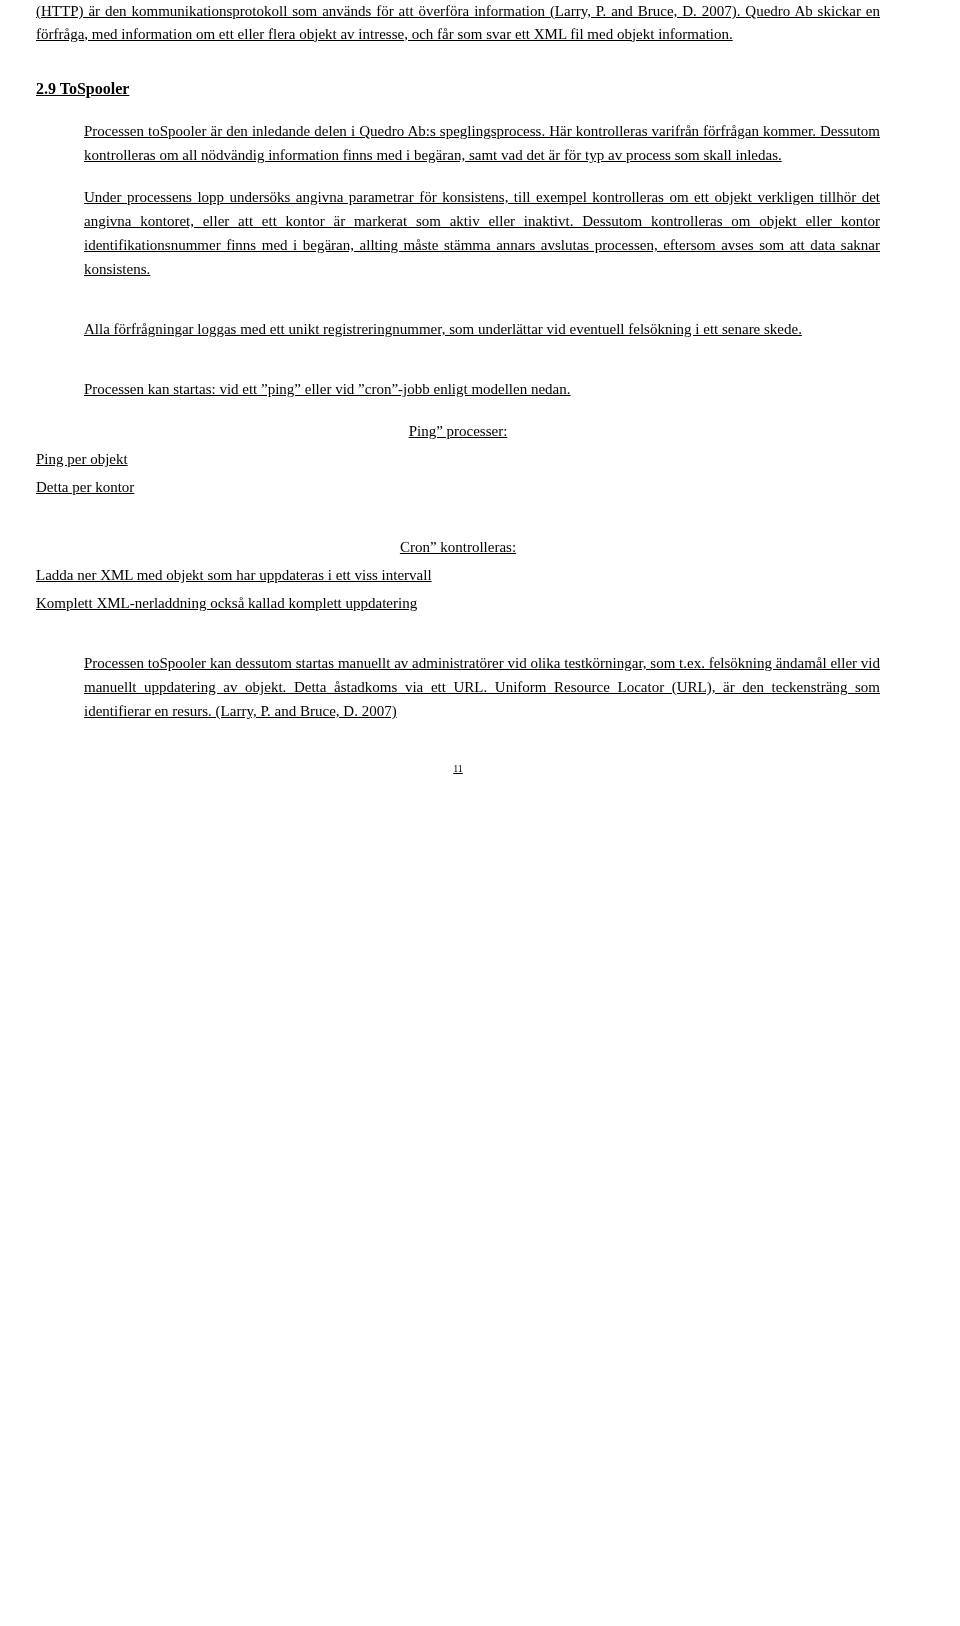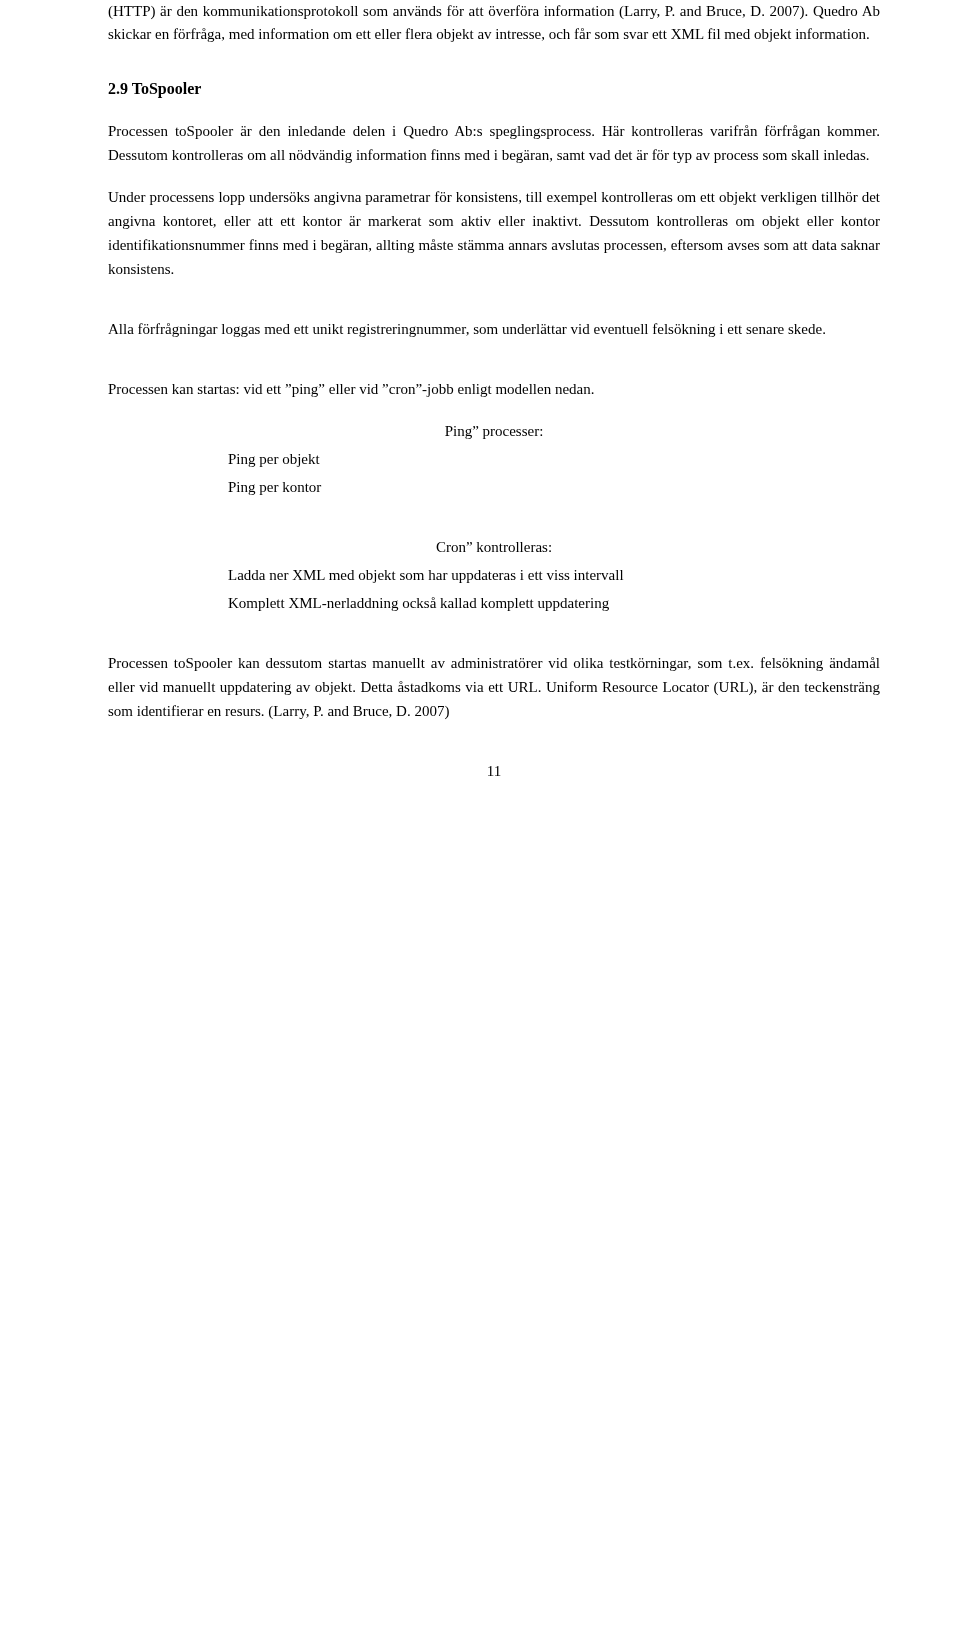--- a/index.html
+++ b/index.html
@@ -13,22 +13,23 @@
       font-family: "Times New Roman", Times, serif;
       font-size: 15px;
       color: #000000;
       width: 960px;
       min-height: 1626px;
     }
 
     .page-container {
       width: 960px;
       min-height: 1626px;
-      padding: 0 80px 60px 108px;
+      padding: 0 80px 60px 36px;
       position: relative;
+      text-decoration: underline;
     }
 
     .top-line {
       text-align: justify;
       line-height: 1.5;
       margin-bottom: 0px;
       padding-top: 0px;
     }
 
     .section-heading {
@@ -36,43 +37,43 @@
       font-weight: bold;
       margin-top: 32px;
       margin-bottom: 18px;
       line-height: 1.5;
     }
 
     .paragraph {
       text-align: justify;
       line-height: 1.6;
       margin-bottom: 18px;
+      margin-left: 48px;
     }
 
     .list-section {
       margin-bottom: 18px;
     }
 
     .list-item-main {
       text-align: center;
       line-height: 1.6;
       margin-bottom: 4px;
     }
 
     .list-item-double-indented {
       text-align: left;
       line-height: 1.6;
-      margin-left: 120px;
       margin-bottom: 4px;
     }
 
     .page-number {
       text-align: center;
       margin-top: 40px;
-      font-size: 15px;
+      font-size: 10px;
     }
 
     .spacing-block {
       height: 18px;
     }
   </style>
 </head>
 <body>
 
 <div class="page-container">
@@ -89,21 +90,21 @@
 
   <p class="paragraph">Alla förfrågningar loggas med ett unikt registreringnummer, som underlättar vid eventuell felsökning i ett senare skede.</p>
 
   <div class="spacing-block"></div>
 
   <p class="paragraph">Processen kan startas: vid ett ”ping” eller vid ”cron”-jobb enligt modellen nedan.</p>
 
   <div class="list-section">
     <p class="list-item-main">Ping” processer:</p>
     <p class="list-item-double-indented">Ping per objekt</p>
-    <p class="list-item-double-indented">Ping per kontor</p>
+    <p class="list-item-double-indented">Detta per kontor</p>
   </div>
 
   <div class="spacing-block"></div>
 
   <div class="list-section">
     <p class="list-item-main">Cron” kontrolleras:</p>
     <p class="list-item-double-indented">Ladda ner XML med objekt som har uppdateras i ett viss intervall</p>
     <p class="list-item-double-indented">Komplett XML-nerladdning också kallad komplett uppdatering</p>
   </div>
 

